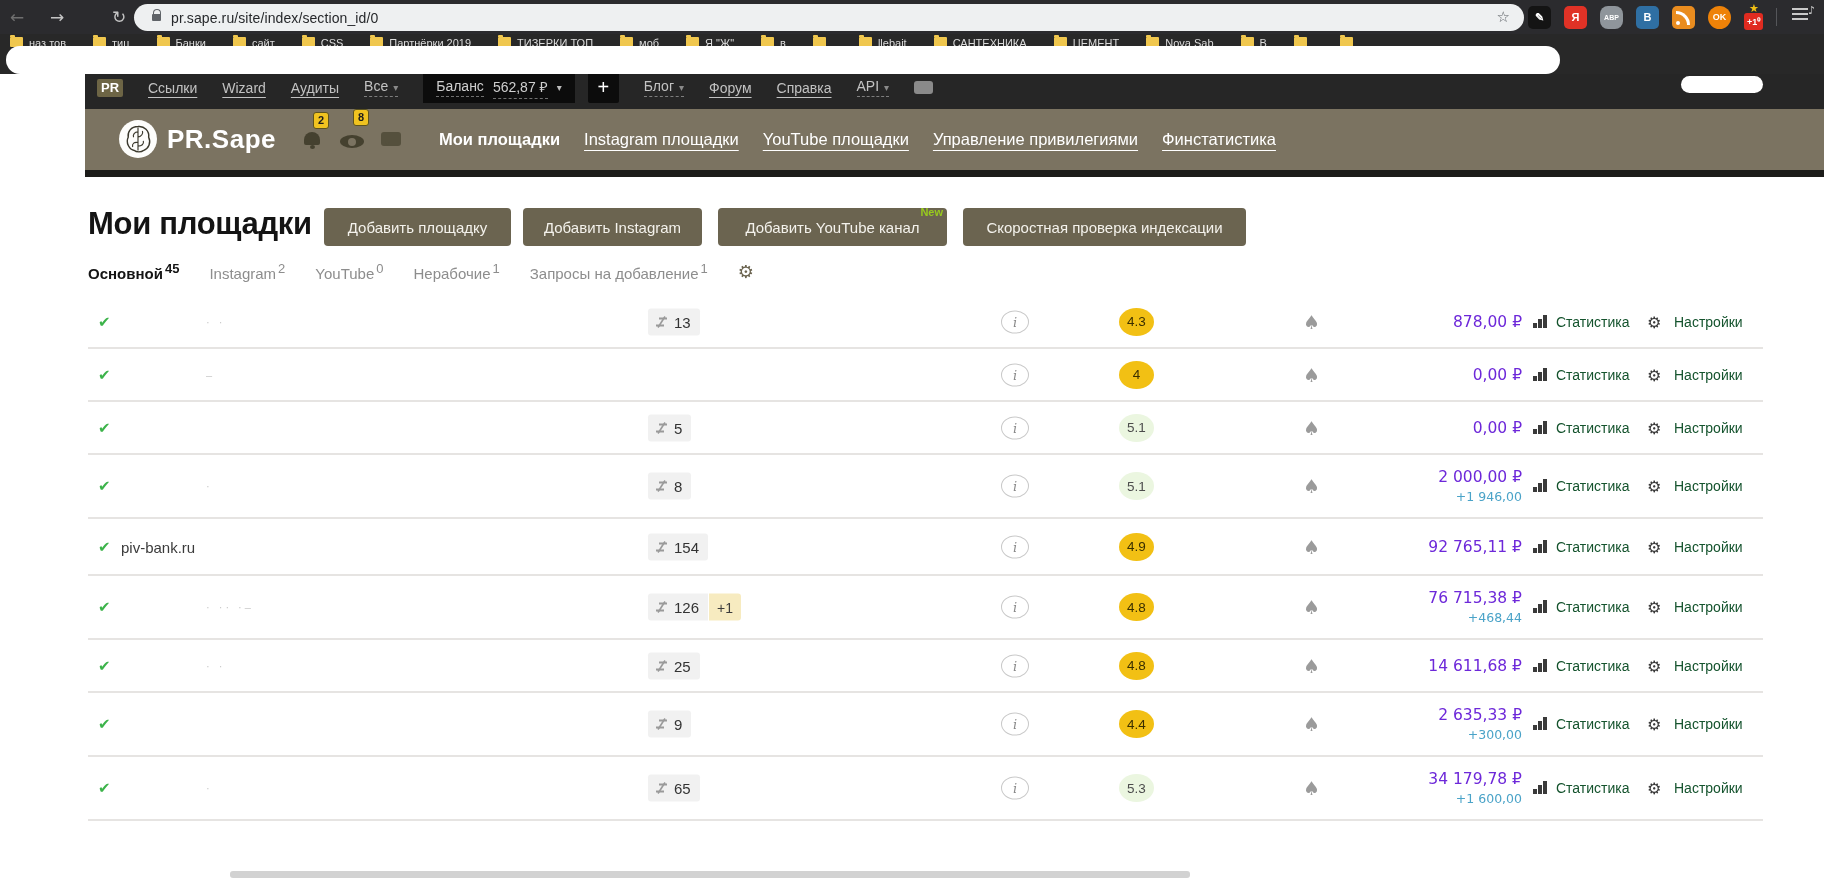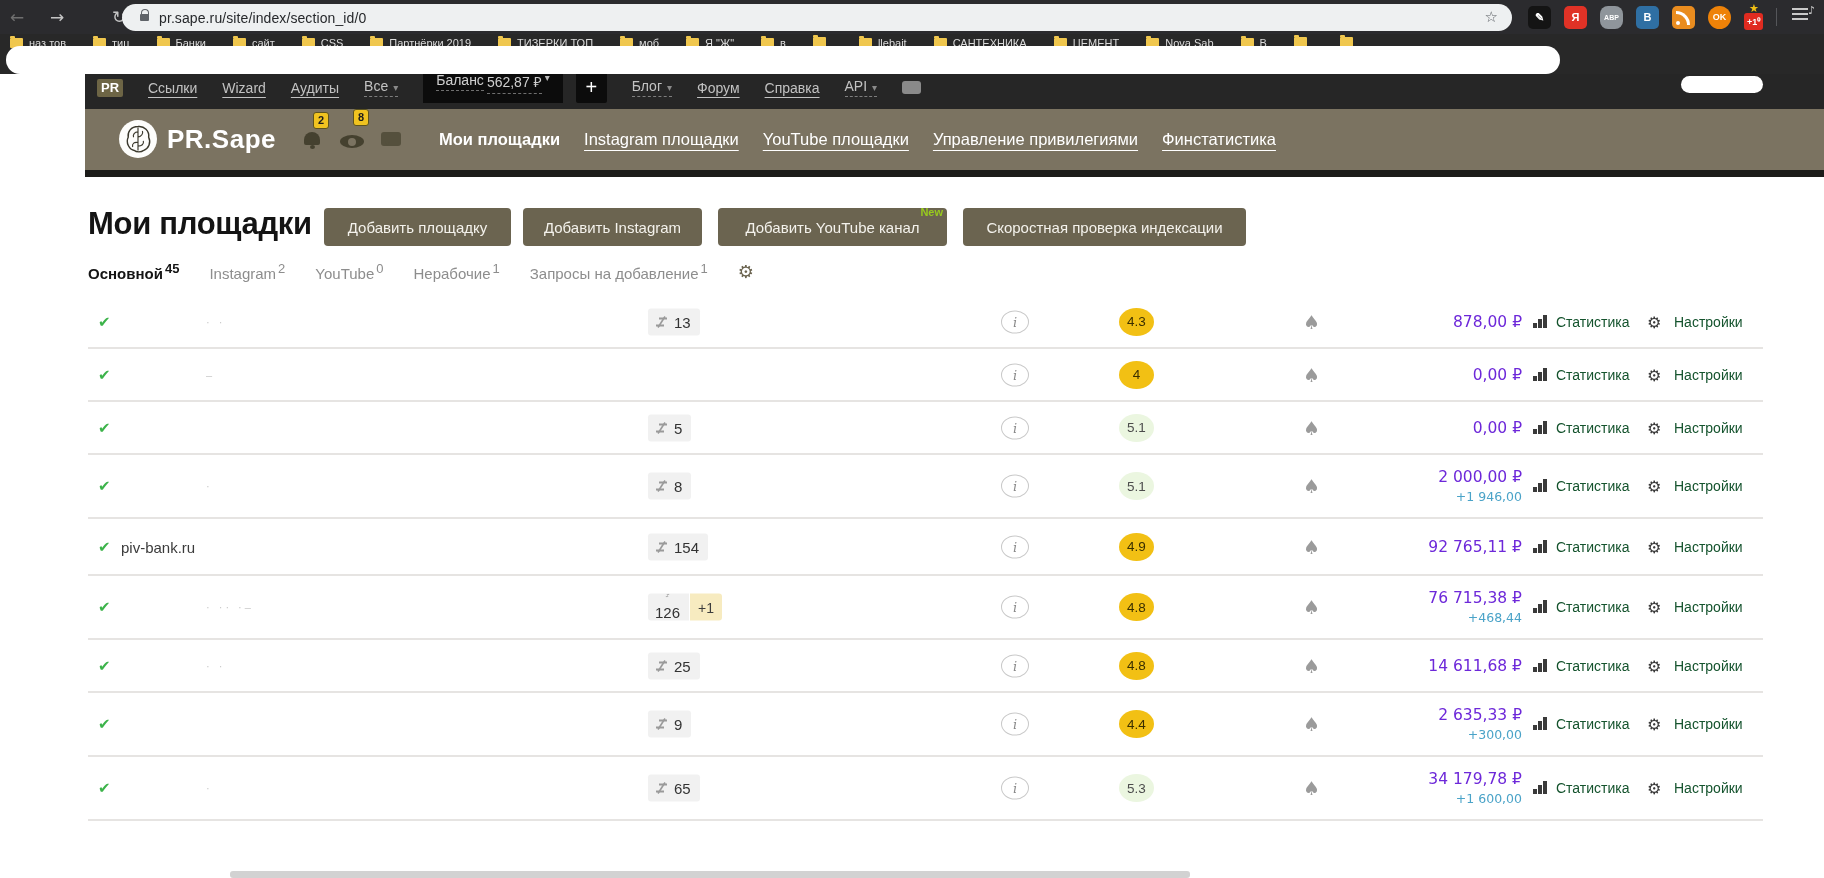--- a/index.html
+++ b/index.html
@@ -5,57 +5,57 @@
 *{margin:0;padding:0;box-sizing:border-box}
 html,body{width:1824px;height:878px}
 body{font-family:"Liberation Sans",sans-serif;background:#fff;overflow:hidden}
 #screen{position:relative;width:1824px;height:878px;background:#fff;overflow:hidden}
 .glyph{font-family:"DejaVu Sans",sans-serif}
 
 
 .chrome{position:absolute;left:0;top:0;width:1824px;height:34px;background:#2b2b2e;z-index:2}
 .navbtn{position:absolute;top:2px;width:30px;height:30px;color:#c4c4c4;font-size:17px;line-height:30px;text-align:center;font-family:"DejaVu Sans",sans-serif}
 .navbtn.dim{color:#6f6f6f}
-.addr{position:absolute;left:122px;top:4px;width:1390px;height:27px;background:#eef0f1;border-radius:14px;display:flex;align-items:center}
+.addr{position:absolute;left:134px;top:4px;width:1390px;height:27px;background:#eef0f1;border-radius:14px;display:flex;align-items:center}
 .lock{width:9px;height:7px;background:#5f6368;border-radius:1px;position:relative;margin-left:18px;flex:0 0 auto}
 .lock::before{content:'';position:absolute;left:1px;top:-5px;width:6px;height:6px;border:1.5px solid #5f6368;border-bottom:none;border-radius:4px 4px 0 0}
 .url{margin-left:10px;font-size:14px;color:#26282b;letter-spacing:.1px}
 .star{position:absolute;right:14px;top:4px;font-size:15px;color:#5f6368;font-family:"DejaVu Sans",sans-serif}
 .exts{position:absolute;left:1528px;top:5px;display:flex;gap:13px;align-items:center;height:24px}
 .ext{position:relative;width:23px;height:23px;border-radius:5px;display:flex;align-items:center;justify-content:center;color:#fff;font-weight:bold;font-size:11px;flex:0 0 auto}
 .ext.oct{border-radius:8px;font-size:7px}
 .ext.circ{border-radius:50%;font-size:9px}
 .ext.rss{font-size:0}
 .ext.rss::before{content:'';position:absolute;left:4px;bottom:4px;width:4px;height:4px;background:#fff;border-radius:50%}
 .ext.rss::after{content:'';position:absolute;left:4px;bottom:4px;width:11px;height:11px;border-top:3px solid #fff;border-right:3px solid #fff;border-radius:0 100% 0 0}
 .ext.star-badge{background:transparent!important;border-radius:0}
 .ext.star-badge .tops{position:absolute;top:-4px;left:5px;color:#f2c014;font-size:11px;font-family:"DejaVu Sans",sans-serif}
 .ext.star-badge .bbadge{position:absolute;bottom:-1px;left:0;background:#e02b20;border-radius:3px;font-size:9px;padding:2px 3px;color:#fff}
 .vsep{width:1px;height:18px;background:#55565a;flex:0 0 auto}
 .menu-lines{position:relative;width:16px;height:2px;background:#c9c9c9;box-shadow:0 5px 0 #c9c9c9,0 10px 0 #c9c9c9;margin-top:-8px;flex:0 0 auto}
 .menu-lines::after{content:'♪';position:absolute;right:-7px;top:-4px;color:#c9c9c9;font-size:11px;font-family:"DejaVu Sans",sans-serif}
 
 
 .bookmarks{position:absolute;left:0;top:34px;width:1824px;height:40px;background:#282828;display:flex;align-items:flex-start;padding:3px 0 0 10px;gap:27px;overflow:hidden;z-index:2}
-.bm{display:flex;align-items:center;gap:6px;flex:0 0 auto}
+.bm{display:flex;gap:6px;flex:0 0 auto}
 .bm-folder{width:13px;height:10px;background:#f0c74e;border-radius:1px;position:relative;flex:0 0 auto}
 .bm-folder::before{content:'';position:absolute;left:0;top:-2px;width:5px;height:2px;background:#f0c74e;border-radius:1px 1px 0 0}
 .bm-label{font-size:11px;color:#dcdcdc;white-space:nowrap}
 
 
 .overlay{position:absolute;left:6px;top:46px;width:1554px;height:28px;background:#fff;border-radius:14px;z-index:6}
 
 
 .sitenav{position:absolute;left:85px;top:66px;width:1739px;height:43px;background:#262626;display:flex;align-items:center;padding-left:12px;gap:25px;z-index:1}
 .pr-box{width:26px;height:18px;background:#6d6545;color:#fff;font-weight:bold;font-size:13px;display:flex;align-items:center;justify-content:center;border-radius:2px;flex:0 0 auto}
 .tnl{font-size:14px;color:#c2c2c2;text-decoration:none;white-space:nowrap;flex:0 0 auto}
 .tnl.u{text-decoration:underline;text-underline-offset:4px}
 .tnl.dot{border-bottom:1px dashed #7e7e7e;padding-bottom:2px}
 .drop::after{content:'▾';margin-left:5px;color:#8a8a8a;font-size:10px;font-family:"DejaVu Sans",sans-serif}
-.balance{background:#0c0c0c;height:31px;display:flex;align-items:flex-start;gap:3px;padding:0 13px;flex:0 0 auto}
+.balance{background:#0c0c0c;height:31px;display:flex;align-items:center;gap:9px;padding:0 13px;flex:0 0 auto}
 .balance .blbl{font-size:14px;color:#cfcfcf;border-bottom:1px dashed #6f6f6f;padding-bottom:2px}
 .balance .caret{color:#bdbdbd;font-size:10px;font-family:"DejaVu Sans",sans-serif}
 .plusbox{width:31px;height:31px;background:#0c0c0c;color:#fff;font-size:20px;display:flex;align-items:center;justify-content:center;border-radius:2px;flex:0 0 auto;margin-left:-12px}
 .chatic{width:19px;height:13px;background:#8a8a8a;border-radius:3px;position:relative;flex:0 0 auto}
 .chatic::after{content:'';position:absolute;left:3px;bottom:-4px;border:4px solid transparent;border-top-color:#8a8a8a;border-left-width:2px;border-right-width:2px}
 .redact-pill{position:absolute;right:61px;top:10px;width:82px;height:17px;background:#fff;border-radius:9px}
 
 
 .olive{position:absolute;left:85px;top:109px;width:1739px;height:61px;background:#7b7361}
 .logo-circle{position:absolute;left:34px;top:11px;width:38px;height:38px;background:#fdfdfb;border-radius:50%;display:flex;align-items:center;justify-content:center}
@@ -443,21 +443,21 @@
           </span>
     <a class="rlink stat" href="#">Статистика</a>
     <span class="gear glyph">⚙</span>
     <a class="rlink setl" href="#">Настройки</a>
   </div>
         <div class="trow" style="height: 64px;">
     <span class="chk">✔</span>
     <a class="sname" href="#"></a>
     <span class="arti">· ·· ·–</span>
     <span class="req">
-      <span class="req-main" style="border-radius: 3px 0px 0px 3px; flex-direction: column;">
+      <span class="req-main" style="border-radius: 3px 0px 0px 3px;">
         <svg width="13" height="13" viewBox="0 0 13 13">
           <line x1="4" y1="3" x2="12" y2="3" stroke="#9a9a9a" stroke-width="2"></line>
           <line x1="1" y1="10" x2="9" y2="10" stroke="#9a9a9a" stroke-width="2"></line>
           <line x1="10" y1="1" x2="3" y2="12" stroke="#9a9a9a" stroke-width="1.6"></line>
         </svg>
         <span class="req-num">126</span>
       </span>
       <span class="req-plus">+1</span>
     </span>
     <span class="info">i</span>

